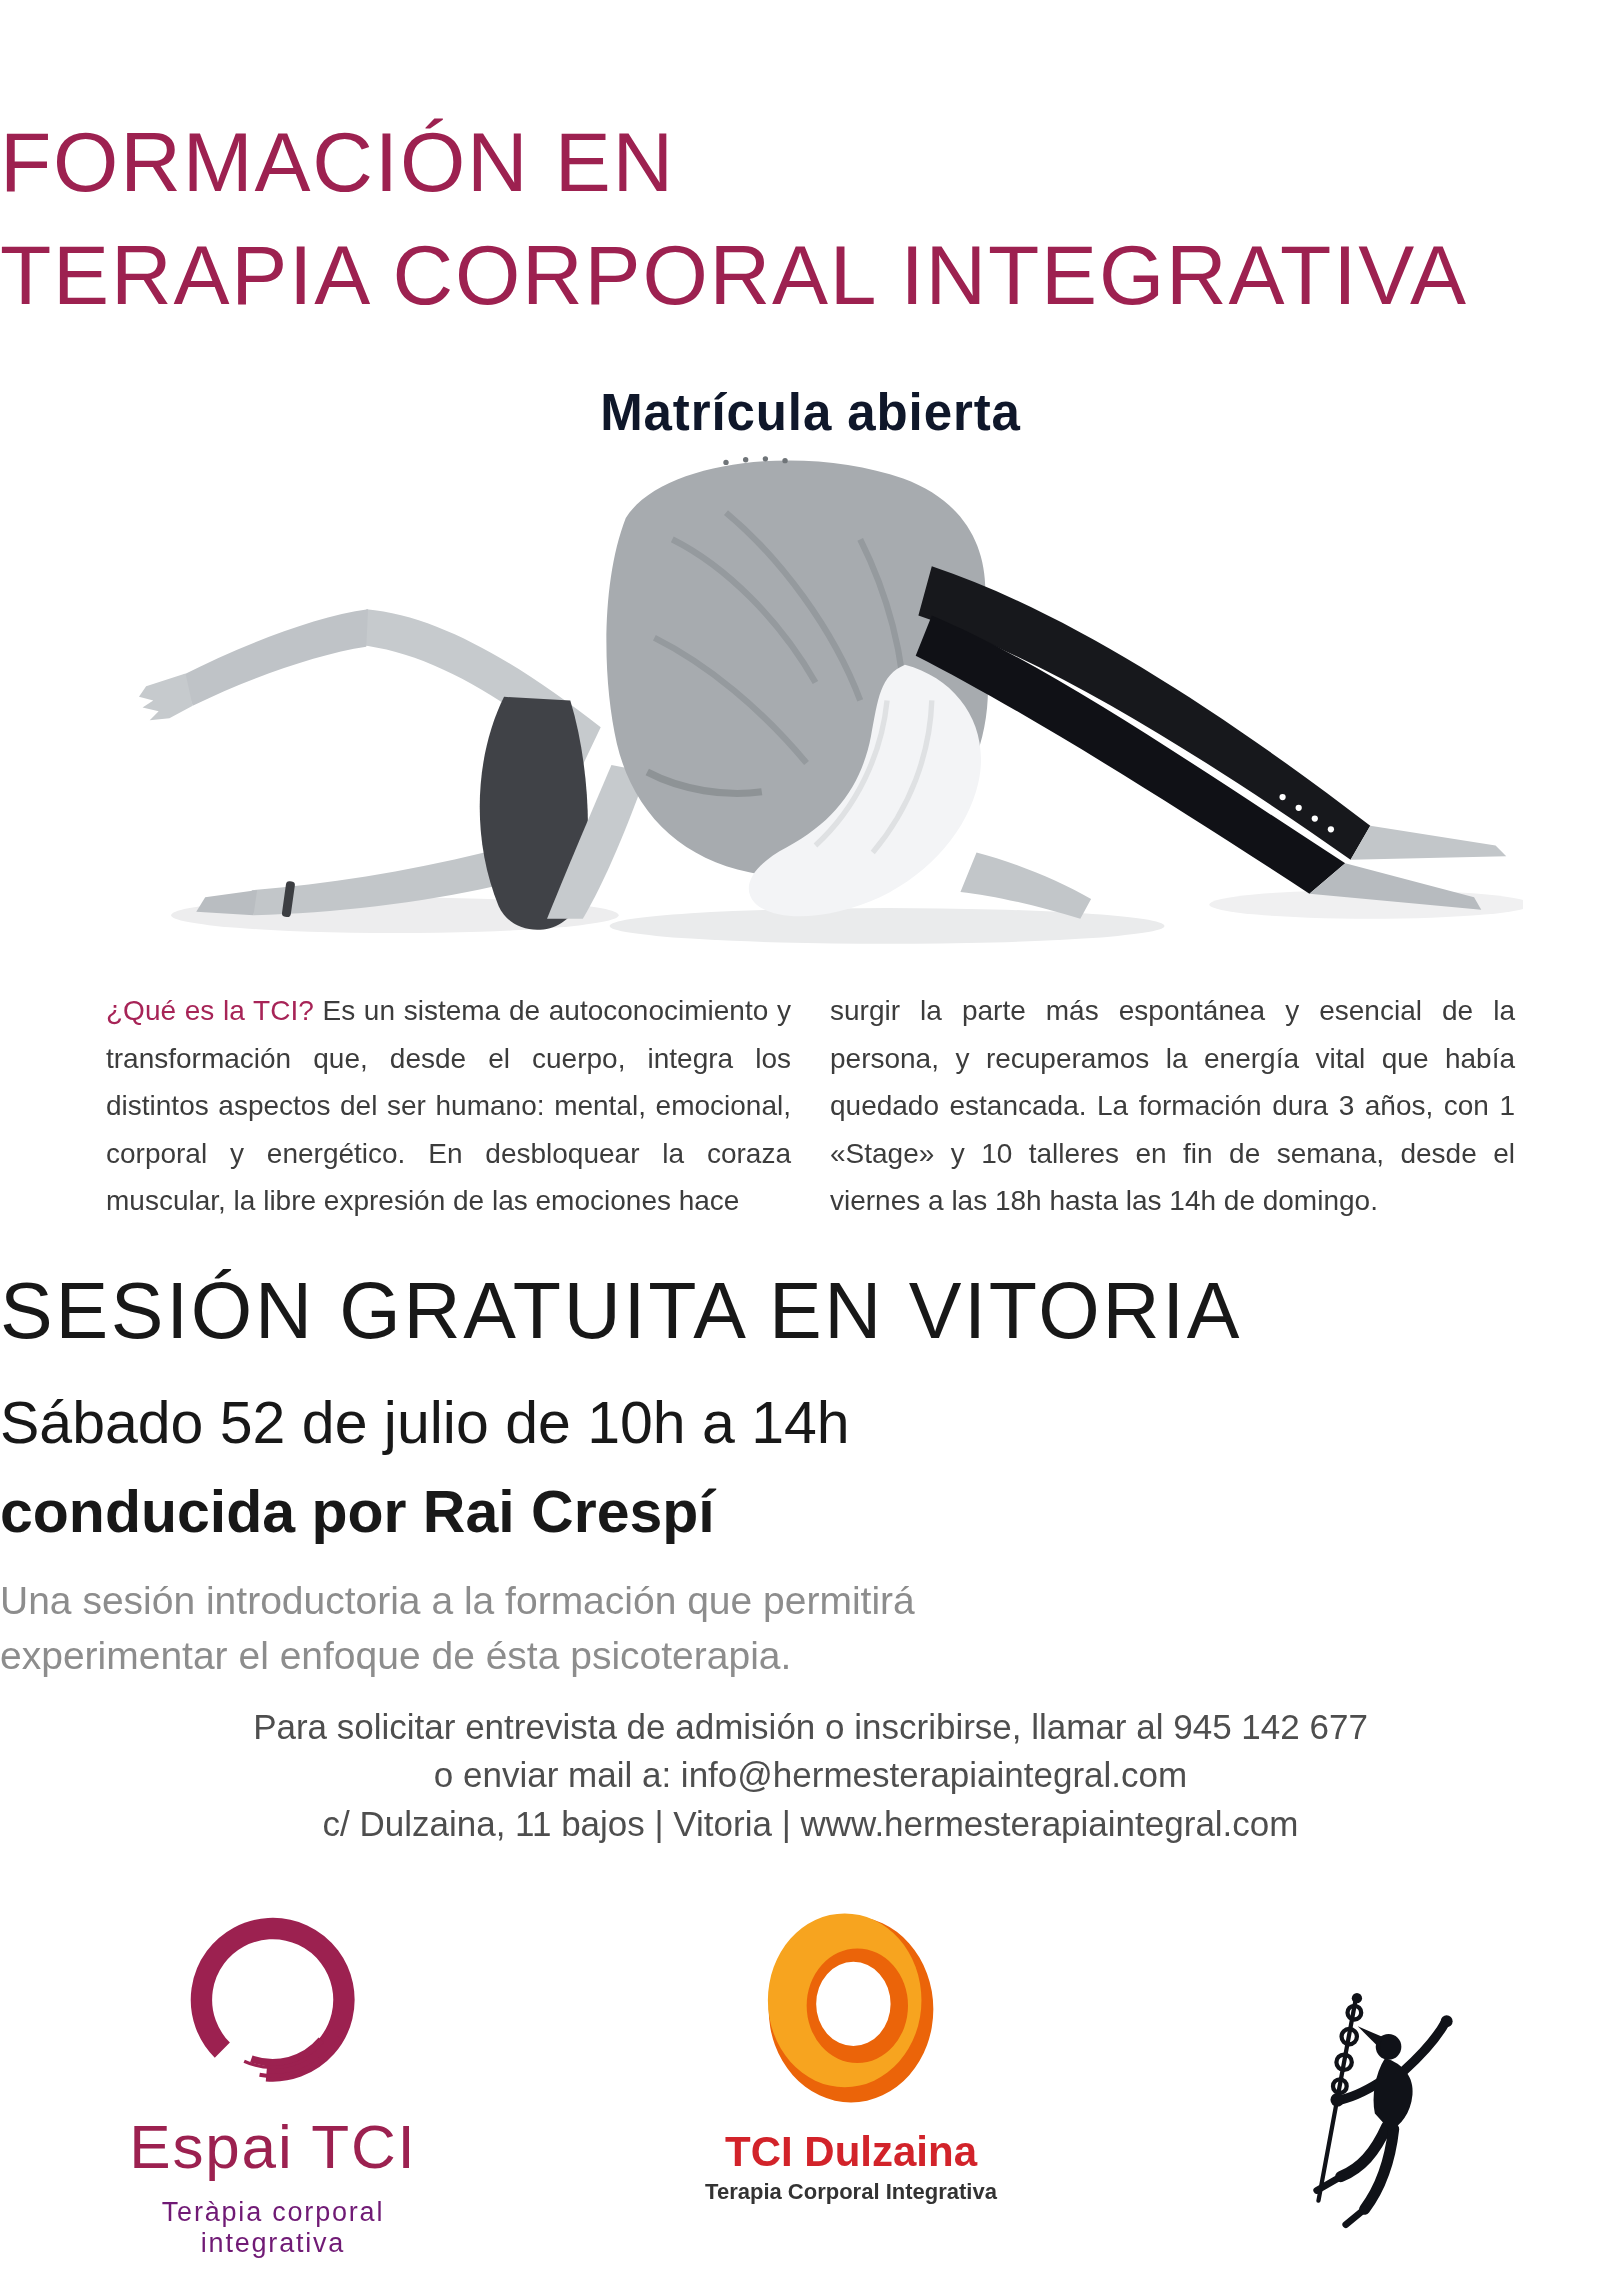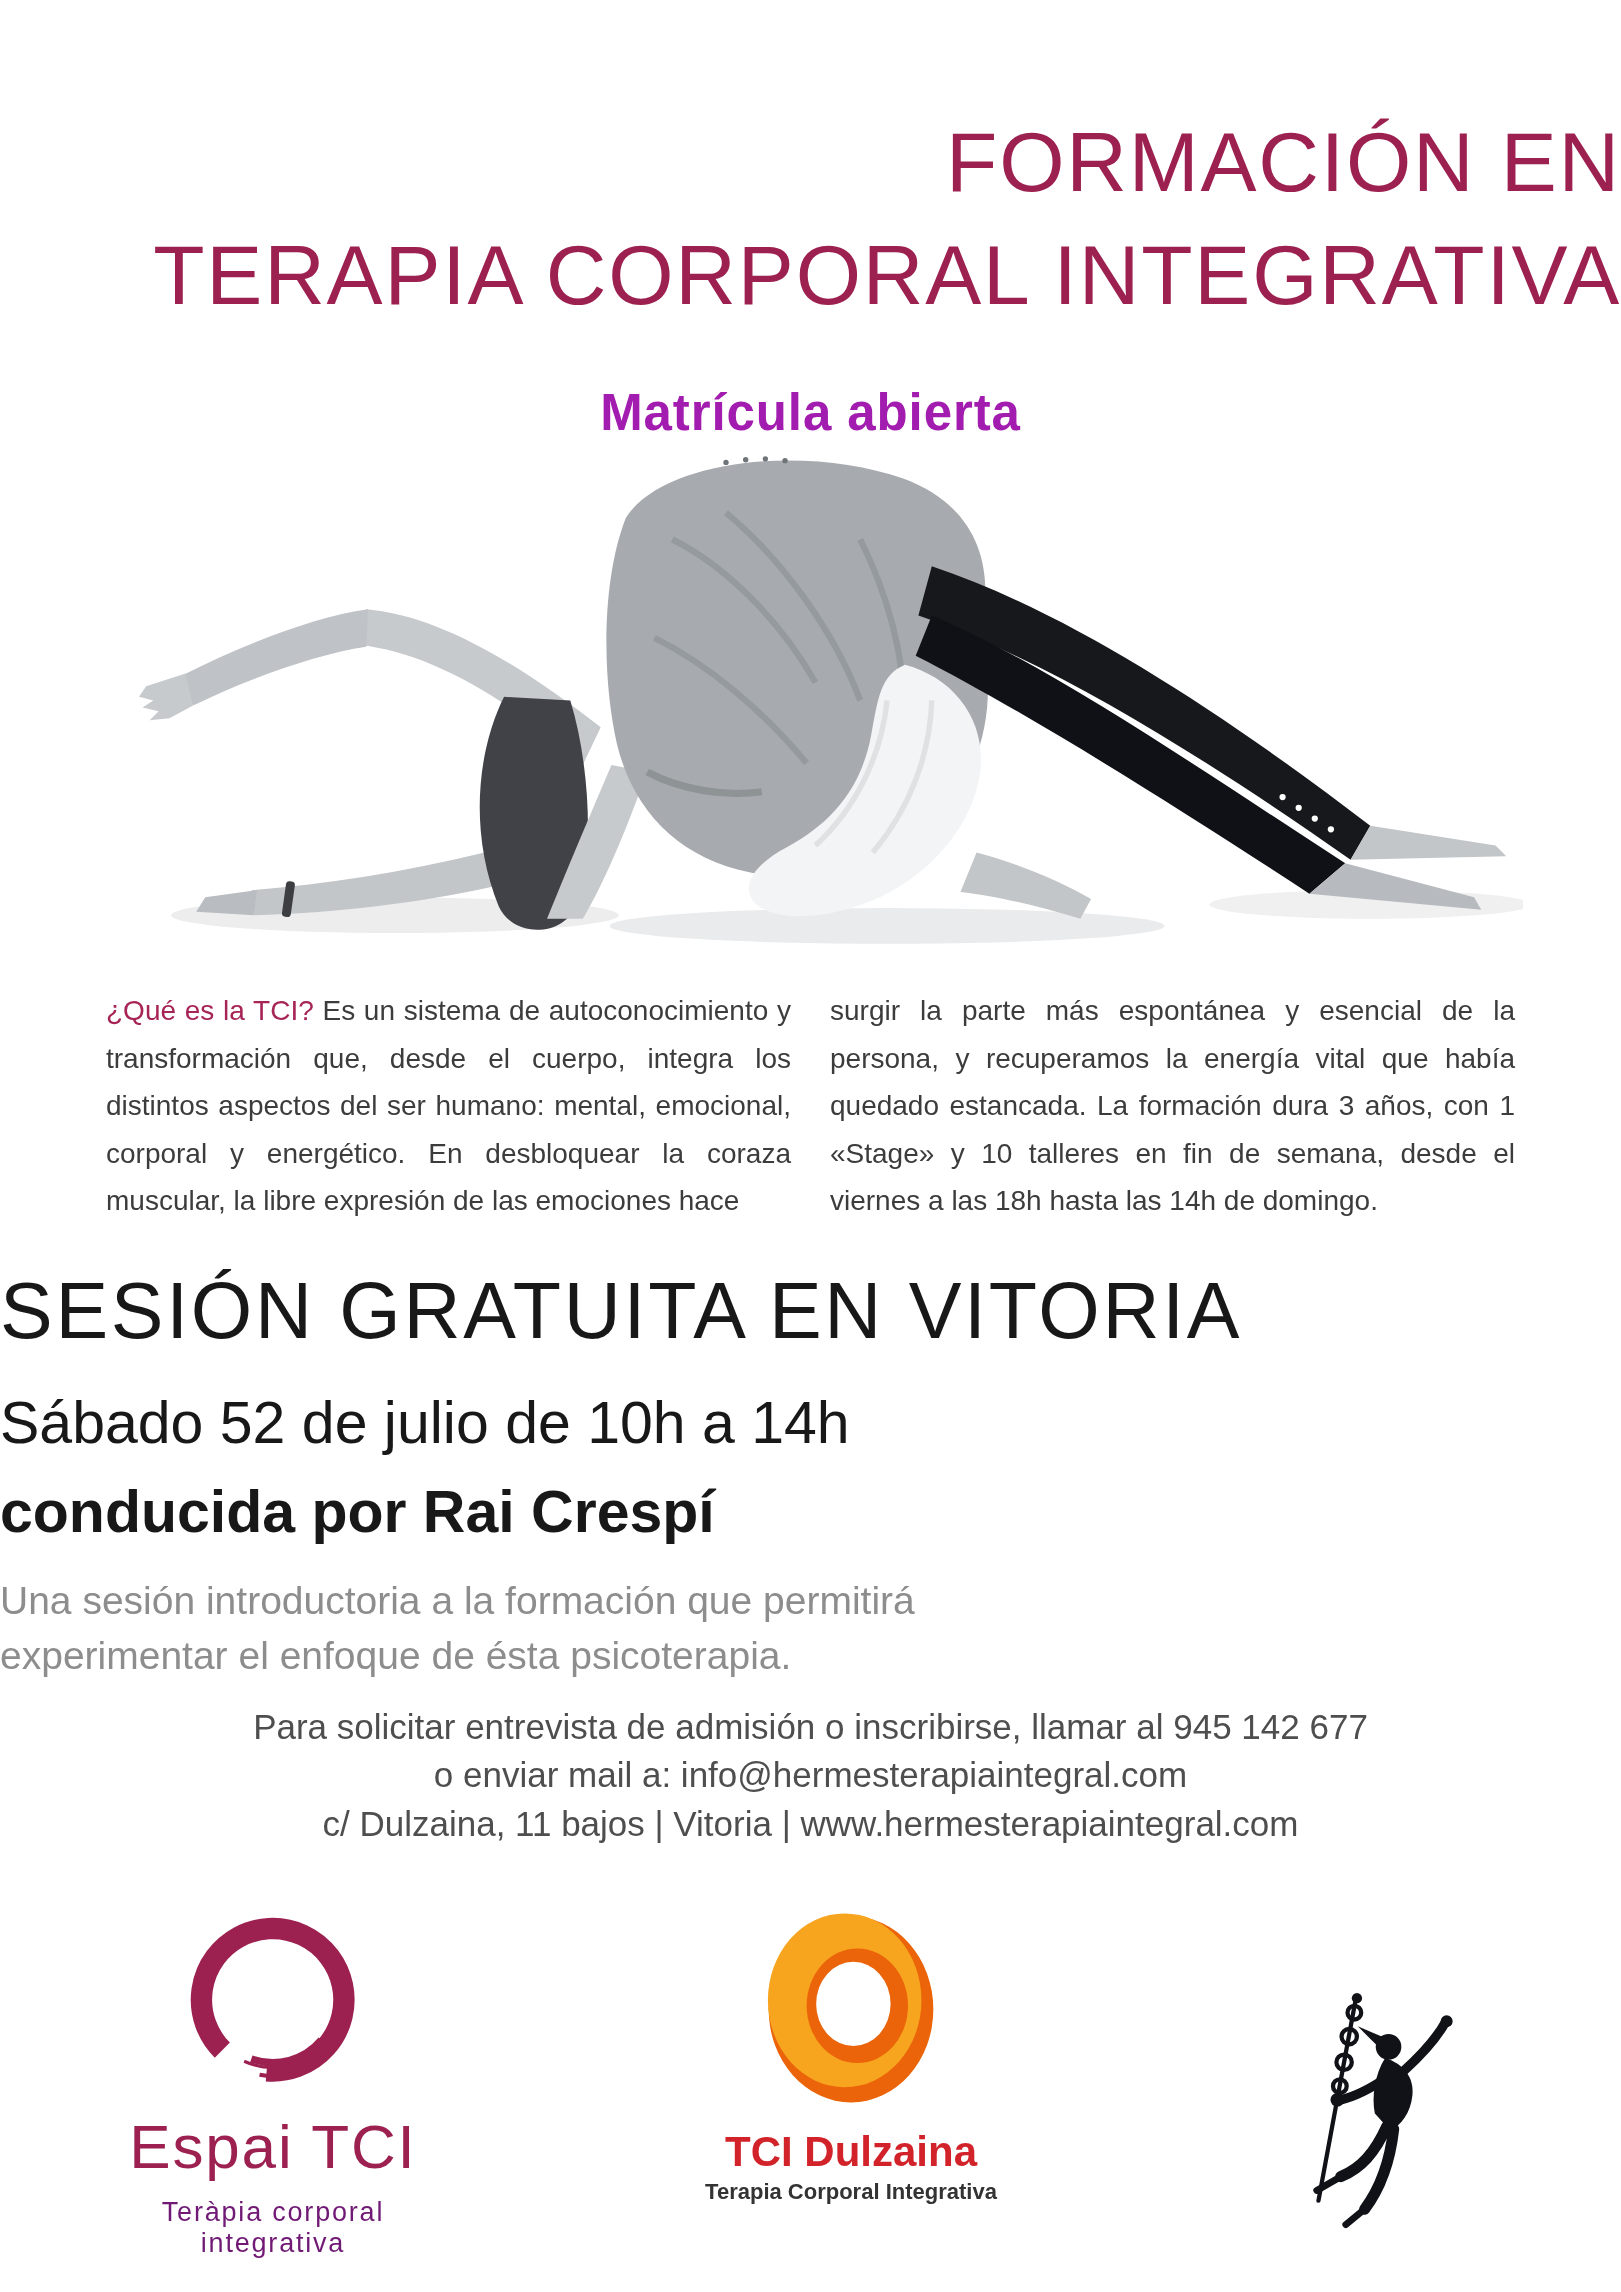--- a/index.html
+++ b/index.html
@@ -7,29 +7,29 @@
     position:relative;
     width:1621px;height:2293px;
     background:#ffffff;
     font-family:"Liberation Sans", sans-serif;
     overflow:hidden;
     margin:0 auto;
   }
   
   .title{
     position:absolute;top:106px;left:0;width:100%;
-    text-align:right;
+    text-align:left;
     color:#9d2150;
     font-size:84px;line-height:1.35;
     font-weight:300;letter-spacing:1.8px;
   }
   .subtitle{
     position:absolute;top:383px;left:0;width:100%;
     text-align:center;
-    color:#a21caf;
+    color:#0f172a;
     font-size:51px;font-weight:700;letter-spacing:0.9px;
   }
   
   .photo{
     position:absolute;top:432px;left:99px;
     width:1424px;height:519px;
   }
   .photo svg{display:block;width:100%;height:100%;}
   
   .columns{

